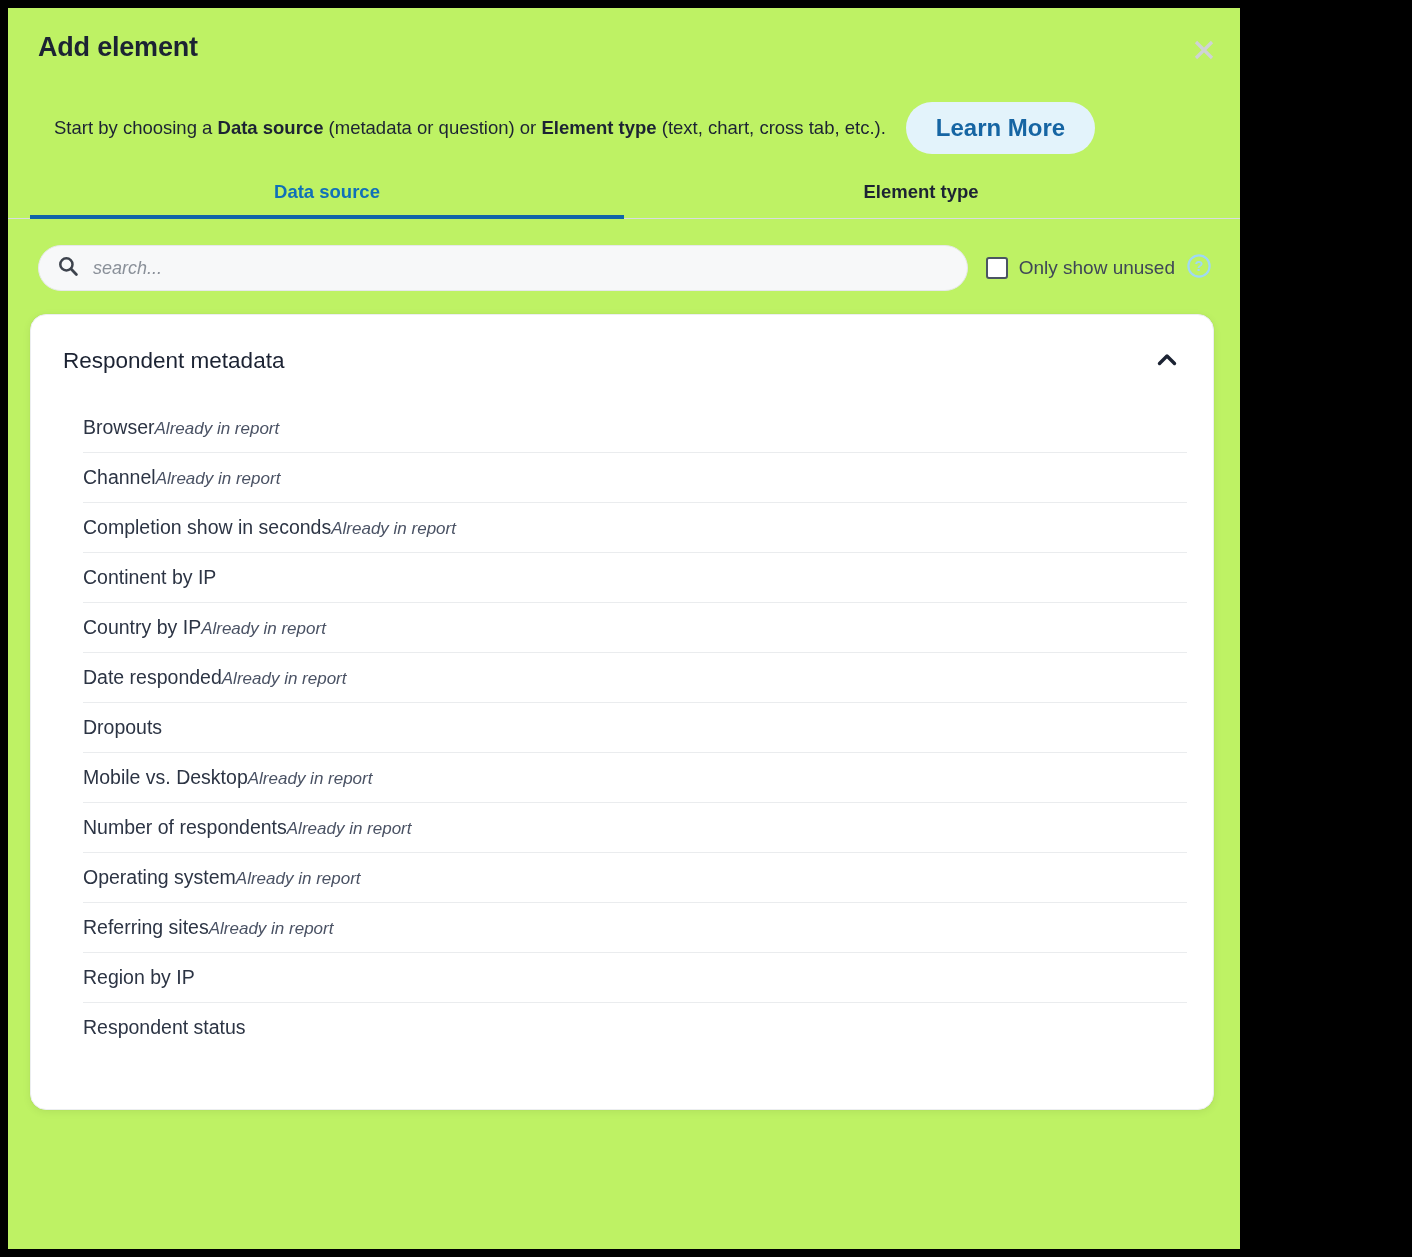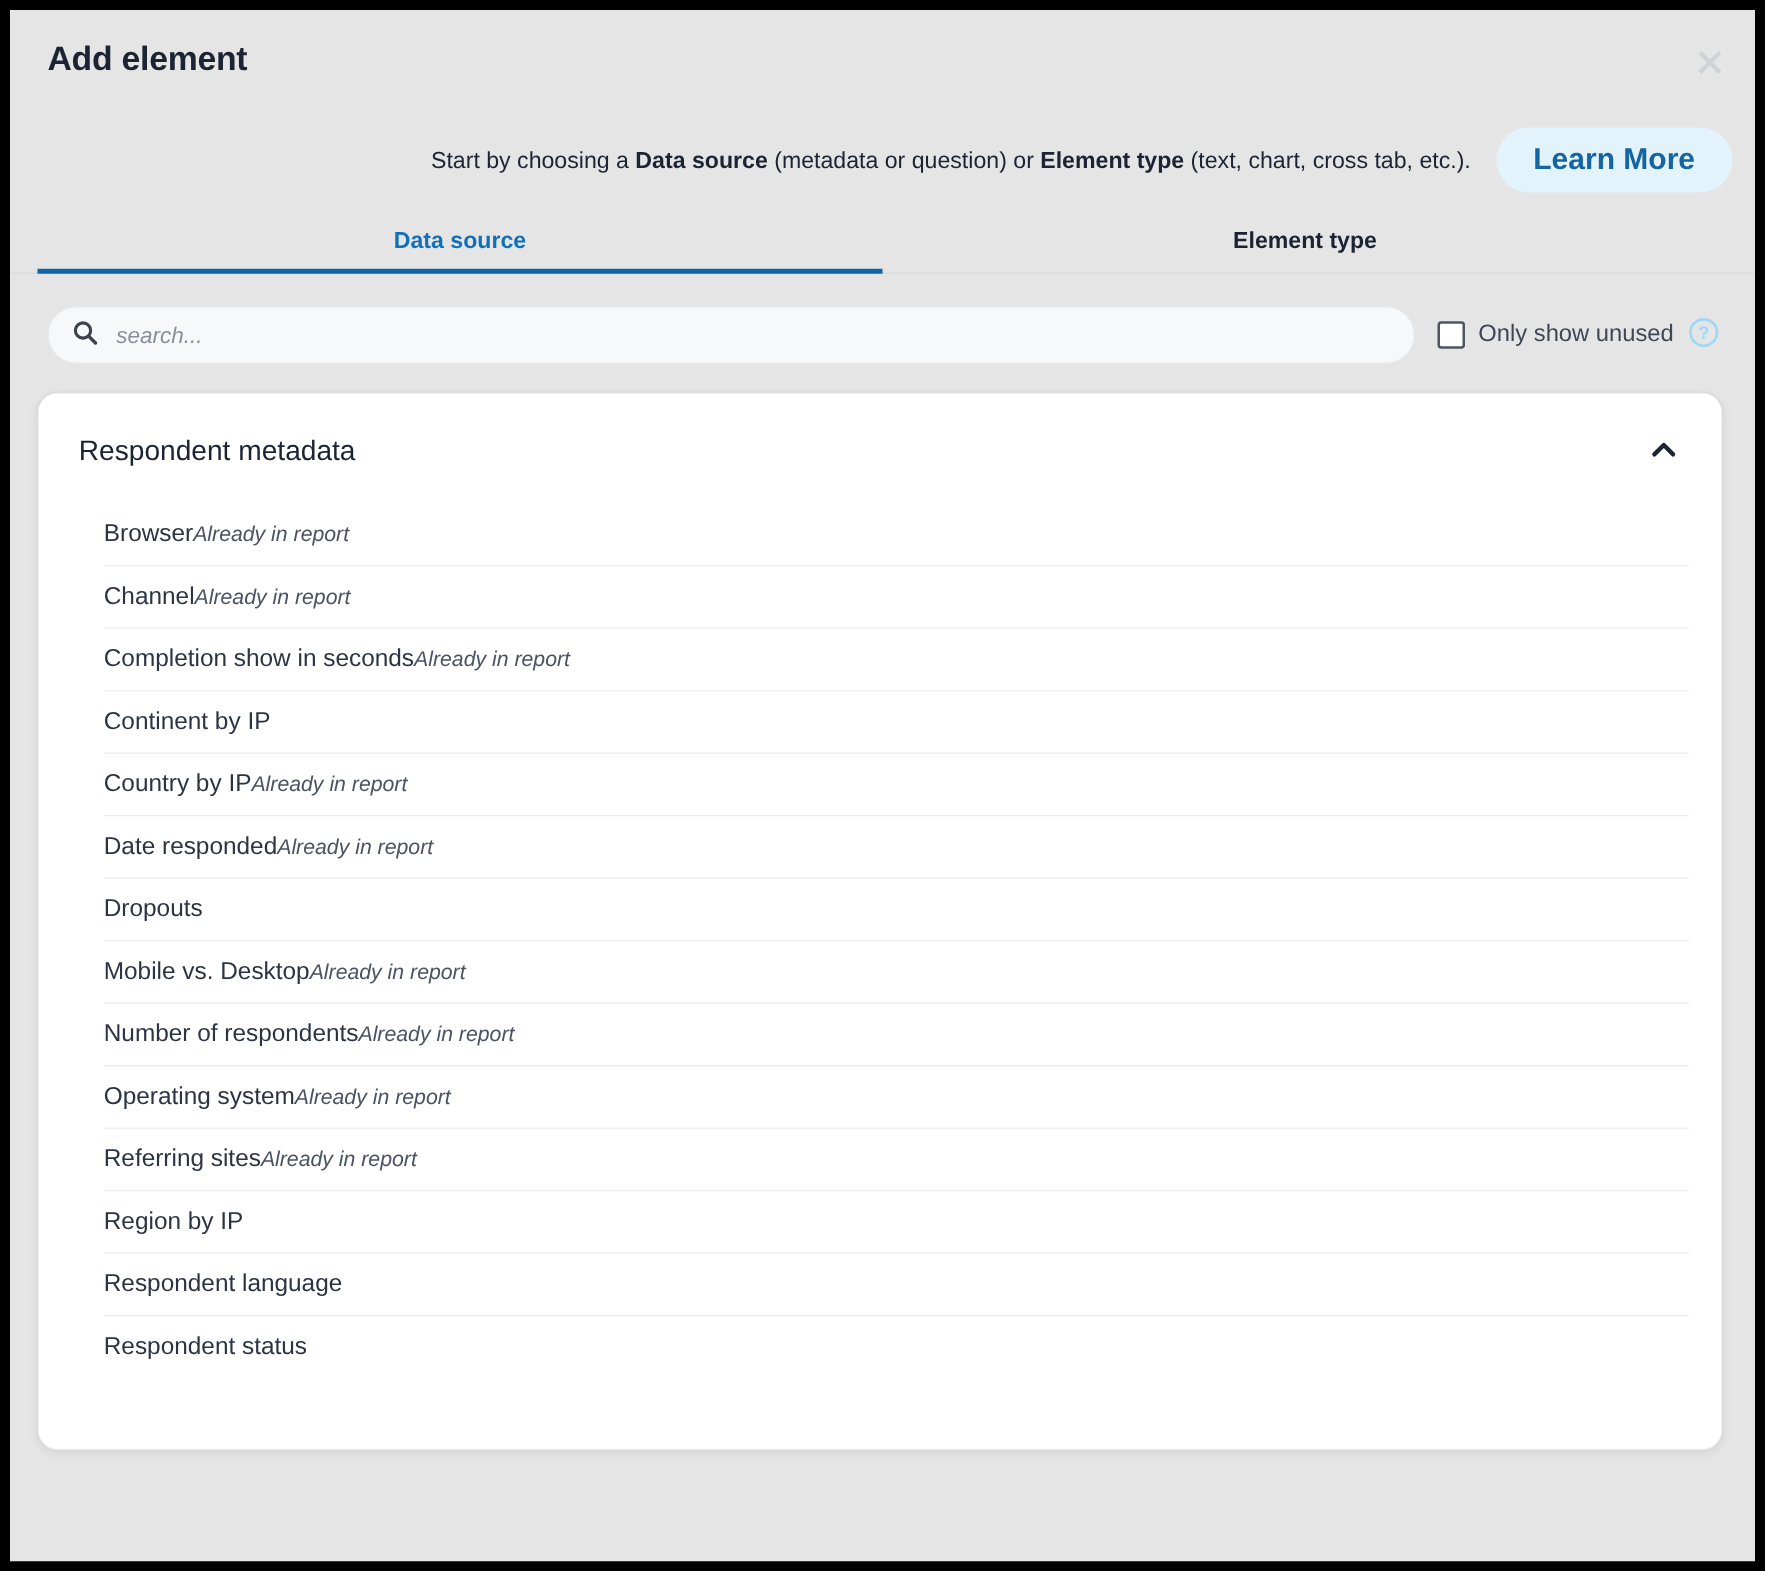--- a/index.html
+++ b/index.html
@@ -13,23 +13,23 @@
     width: 1412px;
     height: 1257px;
     font-family: "Liberation Sans", sans-serif;
     overflow: hidden;
   }
 
   .frame {
     position: absolute;
     left: 8px;
     top: 8px;
-    width: 1396px;
+    width: 1232px;
     height: 1241px;
-    background: #e5e5e5;
+    background: #bef264;
     overflow: hidden;
   }
 
   
   .dialog-header {
     position: relative;
     padding: 22px 30px 0 30px;
   }
   .dialog-title {
     font-size: 27px;
@@ -52,22 +52,22 @@
     background: none;
     border: none;
     padding: 0;
   }
   .close-btn svg { display: block; }
 
   .subtitle-row {
     position: relative;
     display: flex;
     align-items: center;
-    justify-content: flex-end;
-    padding: 0 18px;
+    justify-content: flex-start;
+    padding: 0 46px;
     margin-top: 37px;
     min-height: 54px;
   }
   .subtitle {
     font-size: 18.5px;
     color: #1c2333;
     line-height: 26px;
     margin: 0;
     padding-right: 20px;
   }
@@ -332,21 +332,18 @@
           <span class="item-status">Already in report</span>
         </li>
         <li class="item-row">
           <span class="item-name">Referring sites</span>
           <span class="item-status">Already in report</span>
         </li>
         <li class="item-row">
           <span class="item-name">Region by IP</span>
         </li>
         <li class="item-row">
-          <span class="item-name">Respondent language</span>
-        </li>
-        <li class="item-row">
           <span class="item-name">Respondent status</span>
         </li>
       </ul>
   </div>
 
 </div>
 
 </body></html>

